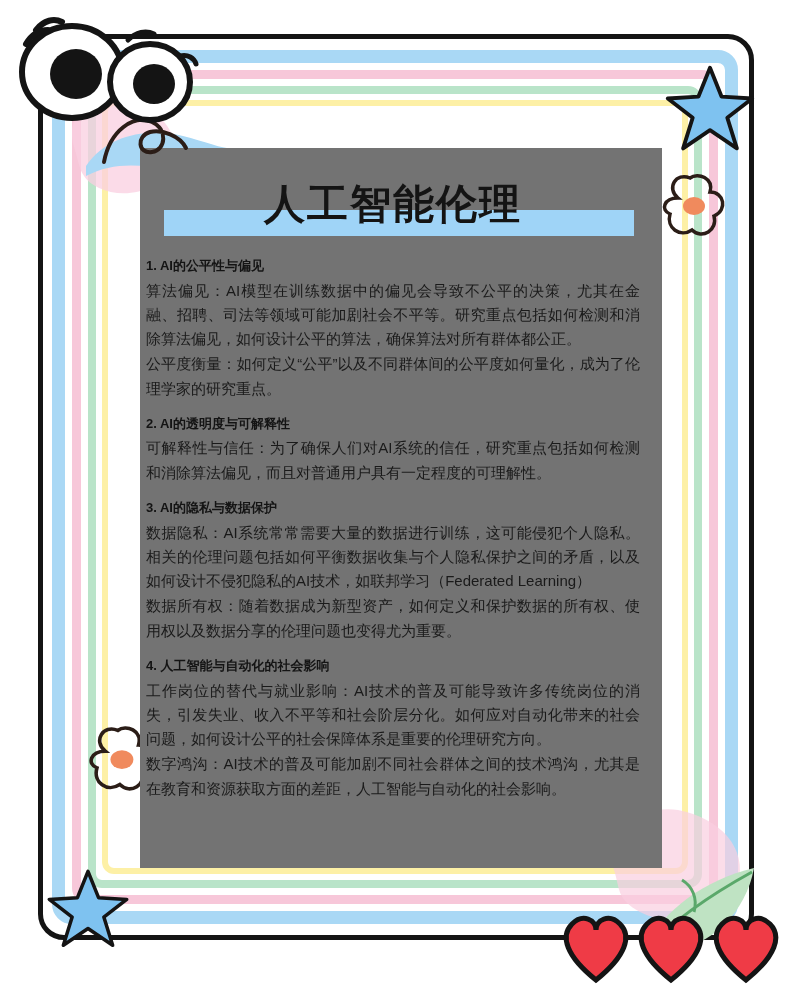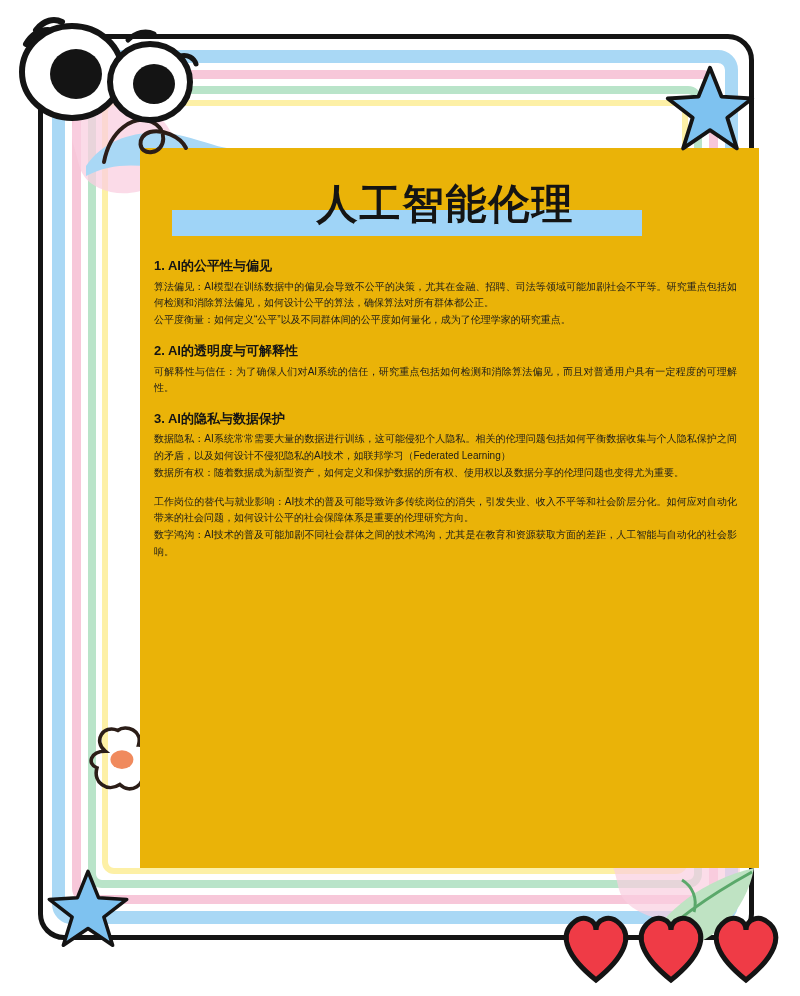--- a/index.html
+++ b/index.html
@@ -82,26 +82,26 @@
     border-radius: 12px;
     box-sizing: border-box;
     z-index: 2;
   }
 
   
   .card {
     position: absolute;
     left: 140px;
     top: 148px;
-    width: 619px;
+    width: 522px;
     height: 720px;
-    background: #eab308;
+    background: #737373;
     z-index: 6;
     box-sizing: border-box;
-    padding: 24px 22px 18px 14px;
+    padding: 24px 22px 18px 6px;
   }
 
   .title-wrap {
     position: relative;
     height: 70px;
     margin-bottom: 14px;
   }
   .title-bar {
     position: absolute;
     left: 18px;
@@ -127,21 +127,21 @@
     margin-bottom: 13px;
   }
   .sec-head {
     font-size: 13px;
     font-weight: bold;
     color: #141414;
     margin-bottom: 3px;
     line-height: 1.5;
   }
   .sec-para {
-    font-size: 10px;
+    font-size: 15px;
     color: #1a1a1a;
     line-height: 1.62;
     text-align: justify;
     margin: 0 0 1px 0;
   }
 
   
   .deco { position: absolute; z-index: 8; pointer-events: none; }
 
   
@@ -286,18 +286,19 @@
       <p class="sec-para">可解释性与信任：为了确保人们对AI系统的信任，研究重点包括如何检测和消除算法偏见，而且对普通用户具有一定程度的可理解性。</p>
     </div>
 
     <div class="section">
       <div class="sec-head">3. AI的隐私与数据保护</div>
       <p class="sec-para">数据隐私：AI系统常常需要大量的数据进行训练，这可能侵犯个人隐私。相关的伦理问题包括如何平衡数据收集与个人隐私保护之间的矛盾，以及如何设计不侵犯隐私的AI技术，如联邦学习（Federated Learning）</p>
       <p class="sec-para">数据所有权：随着数据成为新型资产，如何定义和保护数据的所有权、使用权以及数据分享的伦理问题也变得尤为重要。</p>
     </div>
 
     <div class="section">
+      <div class="sec-head">4. 人工智能与自动化的社会影响</div>
       <p class="sec-para">工作岗位的替代与就业影响：AI技术的普及可能导致许多传统岗位的消失，引发失业、收入不平等和社会阶层分化。如何应对自动化带来的社会问题，如何设计公平的社会保障体系是重要的伦理研究方向。</p>
       <p class="sec-para">数字鸿沟：AI技术的普及可能加剧不同社会群体之间的技术鸿沟，尤其是在教育和资源获取方面的差距，人工智能与自动化的社会影响。</p>
     </div>
 
   </div>
 </div>
 
 </body></html>

